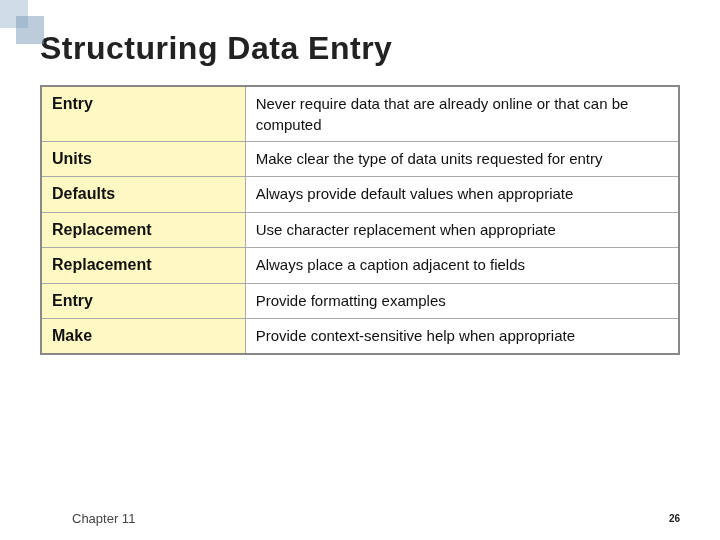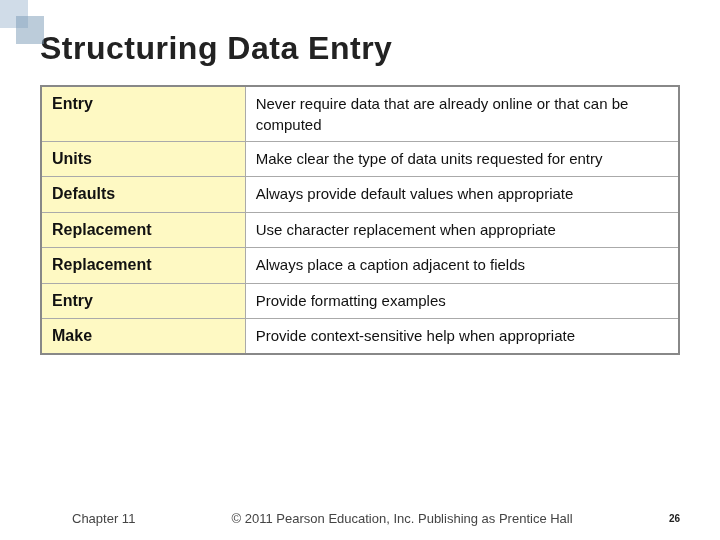--- a/index.html
+++ b/index.html
@@ -140,15 +140,14 @@
         <tr>
           <td>Make</td>
           <td>Provide context-sensitive help when appropriate</td>
         </tr>
       </tbody>
   </table>
 </div>
 
 <div class="footer">
   <span>Chapter 11</span>
-  <span class="footer-copyright">© 2011 Pearson Education, Inc. Publishing as Prentice Hall</span>
   <span class="footer-page">26</span>
 </div>
 
 </body></html>

